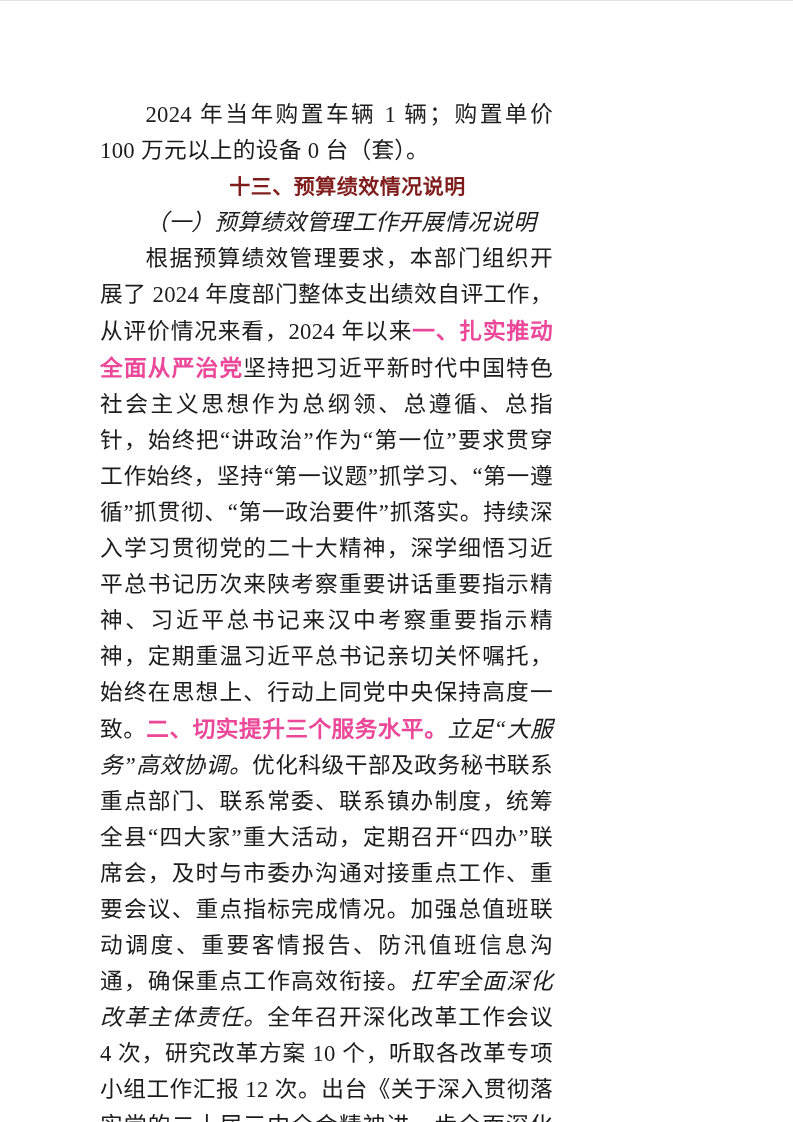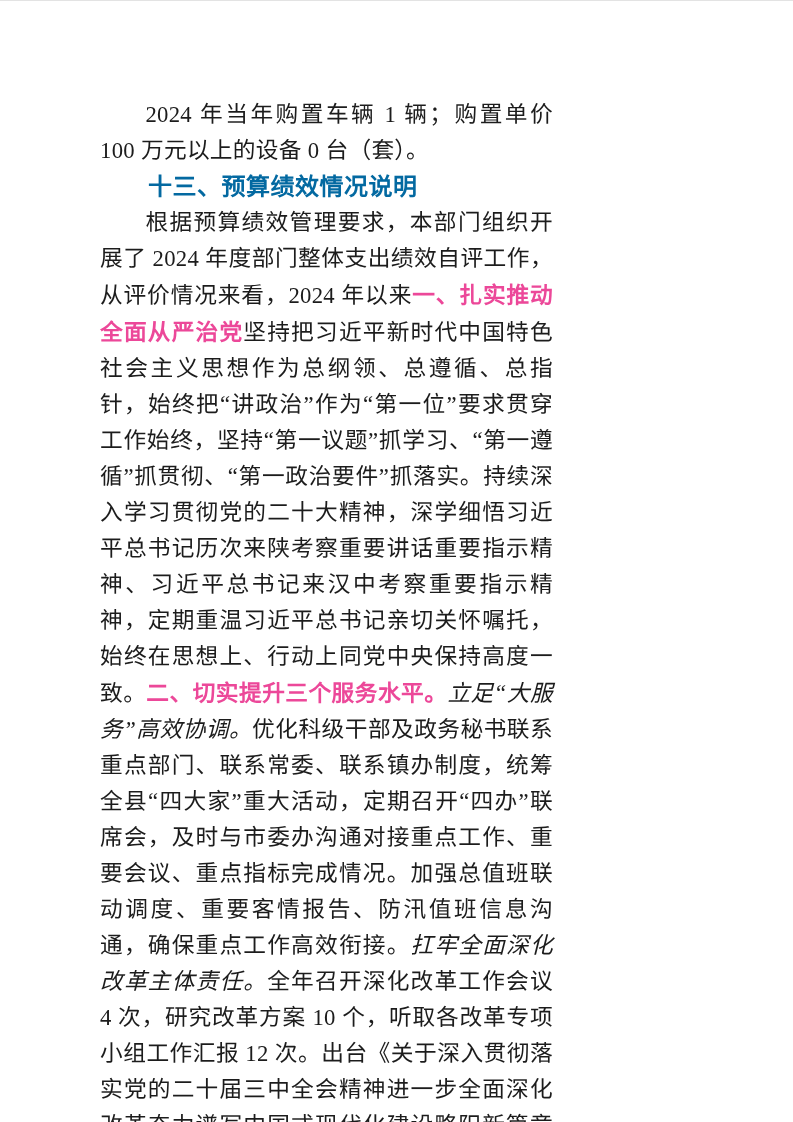--- a/index.html
+++ b/index.html
@@ -29,25 +29,26 @@
     line-height: 36px;
     text-align: justify;
     text-justify: inter-ideograph;
     text-indent: 2em;
     letter-spacing: 0.3px;
   }
   .section-heading {
     margin: 0;
     font-family: "Liberation Sans", "DejaVu Sans", sans-serif;
     font-weight: 700;
-    font-size: 24px;
+    font-size: 21px;
     line-height: 36px;
     text-indent: 2em;
-    color: #0369a1;
+    color: #7f1d1d;
     letter-spacing: 0.5px;
+    text-align: center;
   }
   .subsection-heading {
     margin: 0;
     font-family: "Liberation Serif", "DejaVu Serif", serif;
     font-style: italic;
     font-size: 22.7px;
     line-height: 36px;
     text-indent: 2em;
     letter-spacing: 0.3px;
   }
@@ -70,18 +71,19 @@
 </style>
 </head>
 <body>
 
 <div class="page">
 
   <p class="body-text">2024 年当年购置车辆 1 辆；购置单价 100 万元以上的设备 0 台（套）。</p>
 
   <h3 class="section-heading">十三、预算绩效情况说明</h3>
 
+  <p class="subsection-heading">（一）预算绩效管理工作开展情况说明</p>
 
   <p class="body-text">
     <span class="seg-normal">根据预算绩效管理要求，本部门组织开展了 2024 年度部门整体支出绩效自评工作，从评价情况来看，2024 年以来</span><span class="seg-bold">一、扎实推动全面从严治党</span><span class="seg-normal">坚持把习近平新时代中国特色社会主义思想作为总纲领、总遵循、总指针，始终把“讲政治”作为“第一位”要求贯穿工作始终，坚持“第一议题”抓学习、“第一遵循”抓贯彻、“第一政治要件”抓落实。持续深入学习贯彻党的二十大精神，深学细悟习近平总书记历次来陕考察重要讲话重要指示精神、习近平总书记来汉中考察重要指示精神，定期重温习近平总书记亲切关怀嘱托，始终在思想上、行动上同党中央保持高度一致。</span><span class="seg-bold">二、切实提升三个服务水平。</span><span class="seg-kai">立足“大服务”高效协调。</span><span class="seg-normal">优化科级干部及政务秘书联系重点部门、联系常委、联系镇办制度，统筹全县“四大家”重大活动，定期召开“四办”联席会，及时与市委办沟通对接重点工作、重要会议、重点指标完成情况。加强总值班联动调度、重要客情报告、防汛值班信息沟通，确保重点工作高效衔接。</span><span class="seg-kai">扛牢全面深化改革主体责任。</span><span class="seg-normal">全年召开深化改革工作会议 4 次，研究改革方案 10 个，听取各改革专项小组工作汇报 12 次。出台《关于深入贯彻落实党的二十届三中全会精神进一步全面深化改革奋力谱写中国式现代化建设略阳新篇章的实施意见》，全面承接省市改革任务指标，谋划 13 个领域 382 项特色改革事项，完成我县改革事项 219 项。</span><span class="seg-kai">紧盯要害抓牢督查督办。</span><span class="seg-normal">坚持第一遵循抓贯</span>
   </p>
 
 </div>
 
 </body></html>

